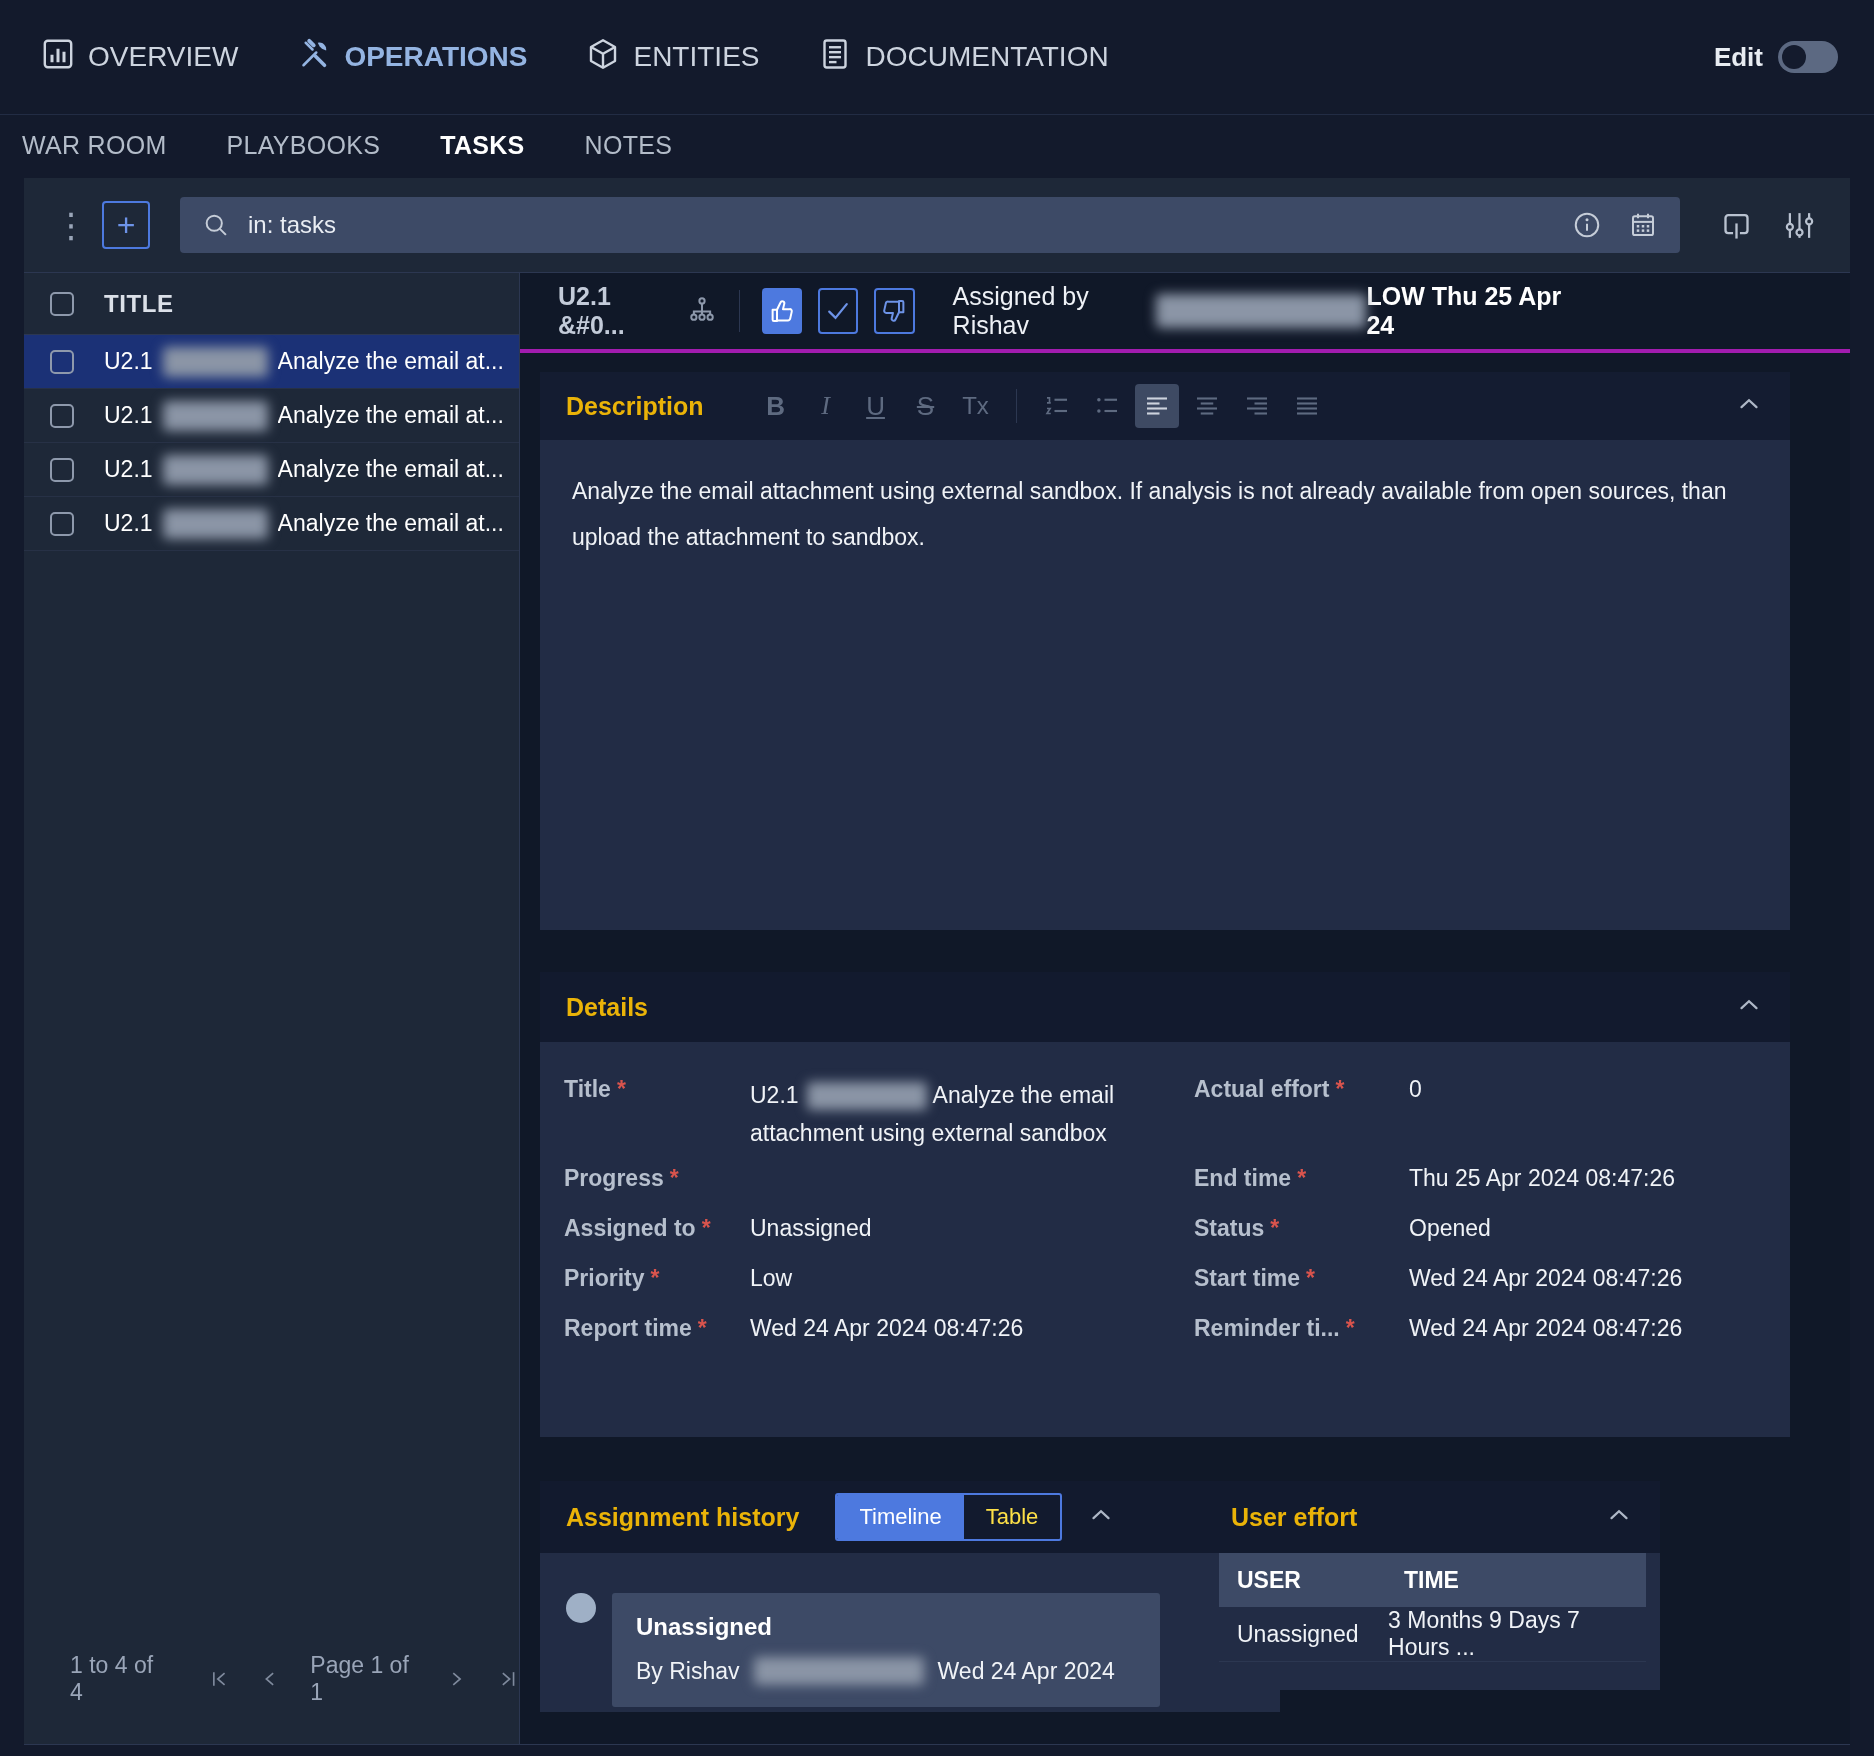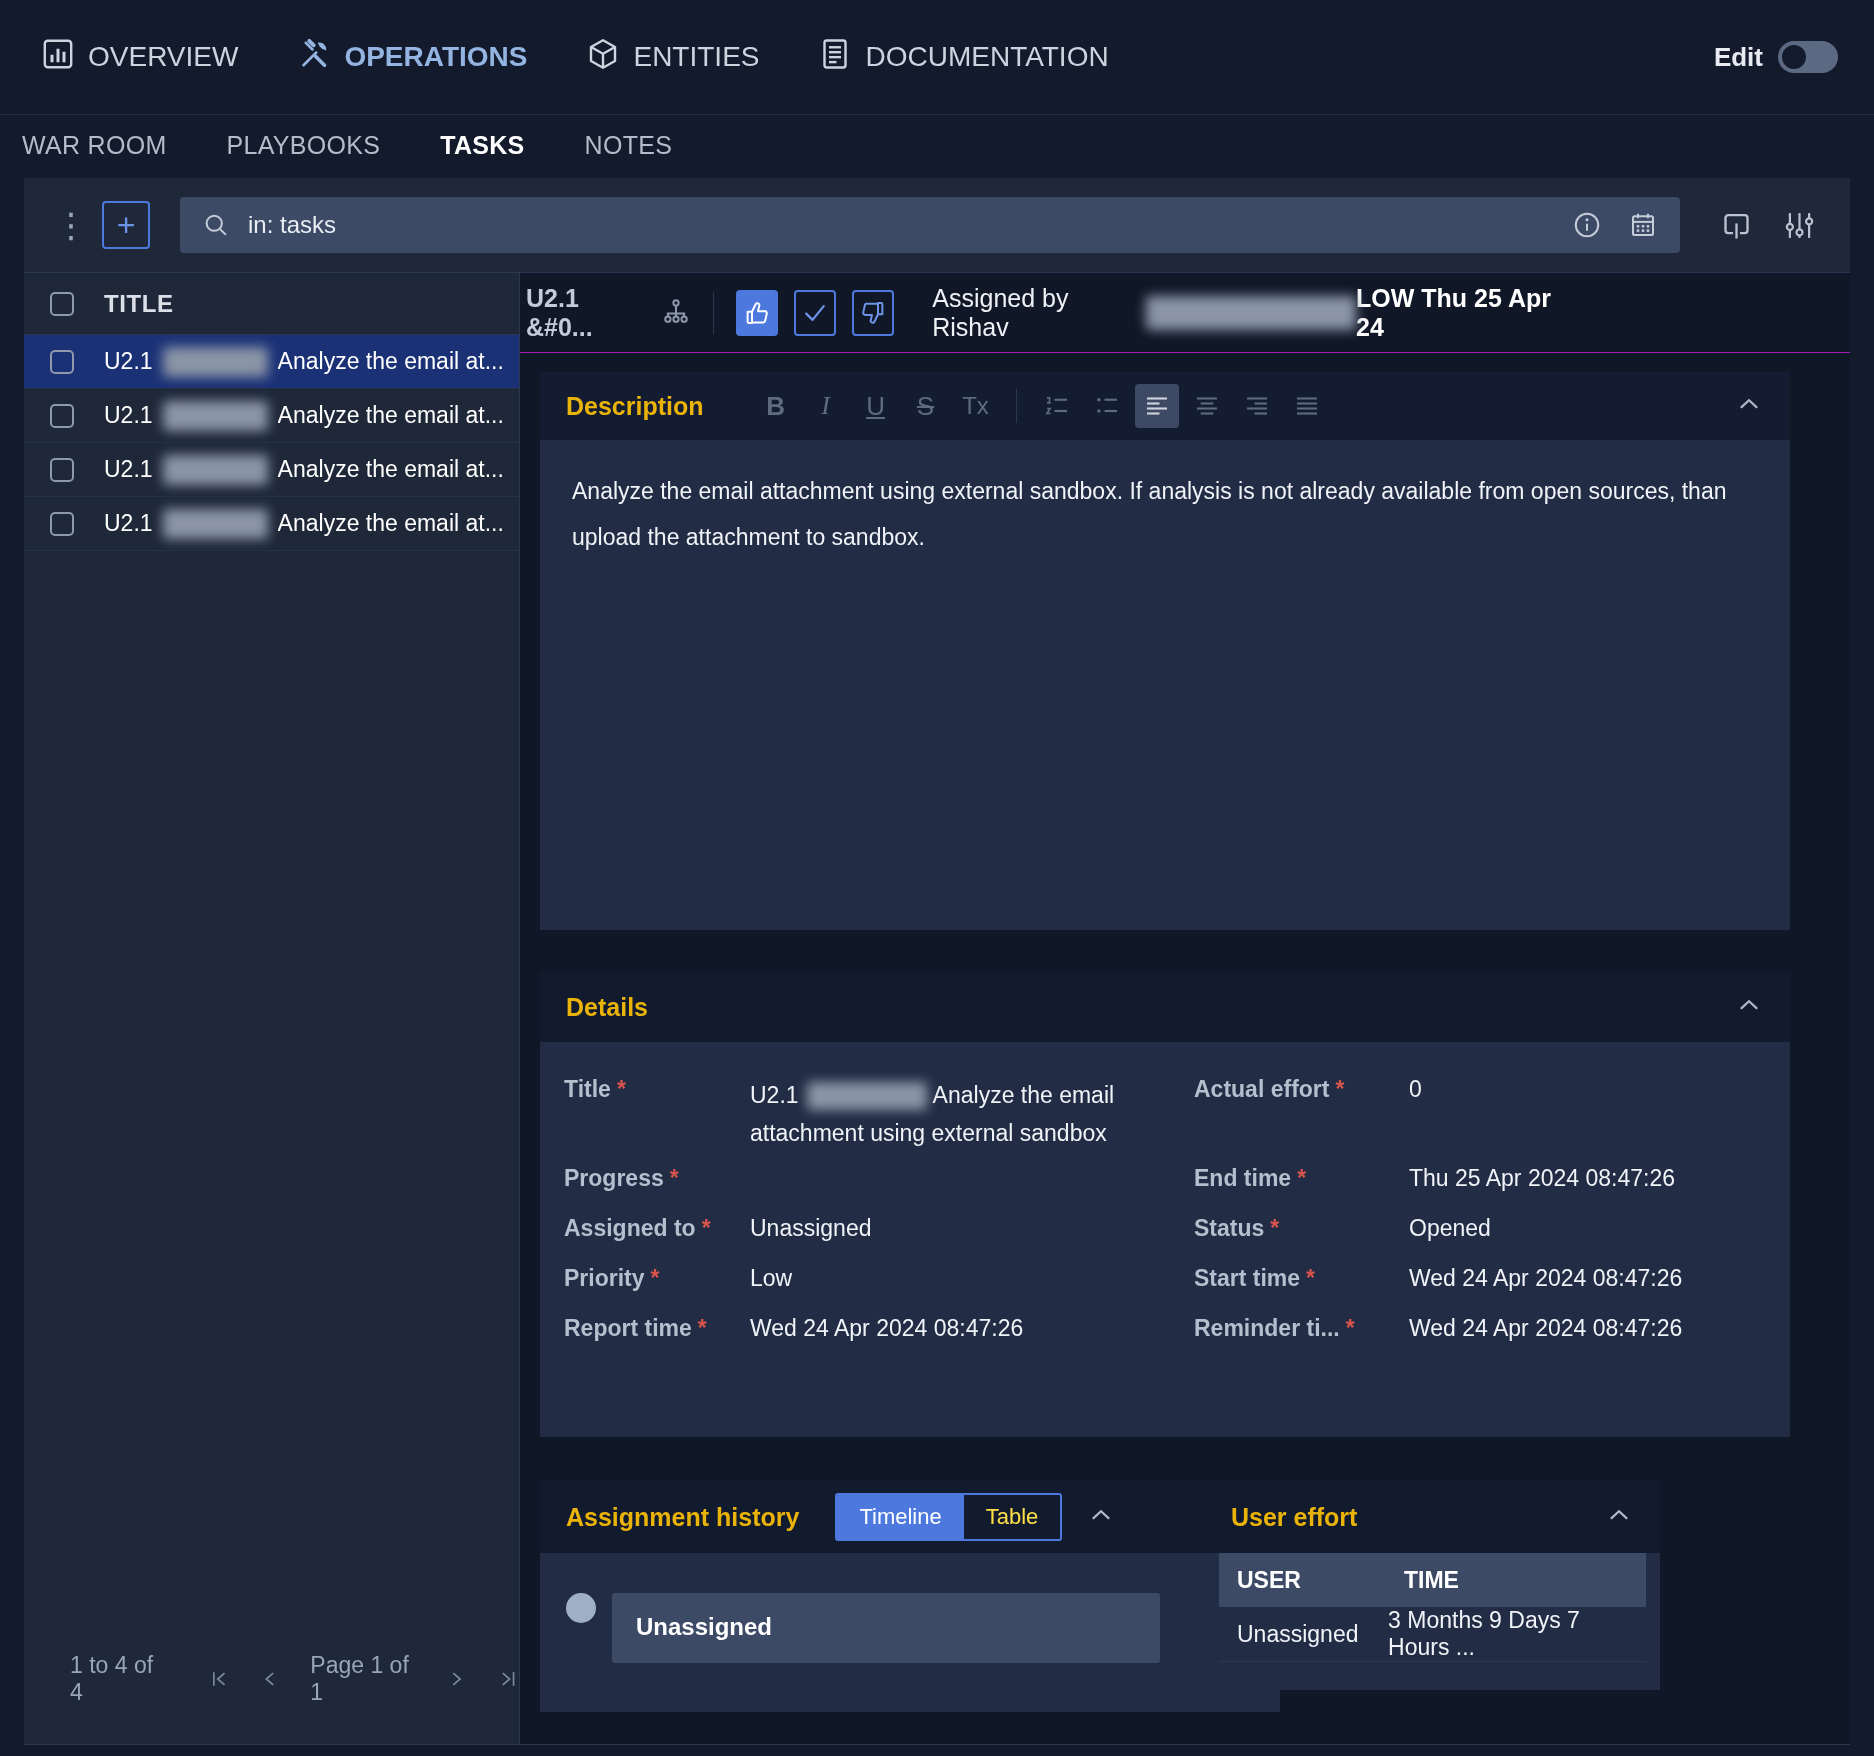--- a/index.html
+++ b/index.html
@@ -58,21 +58,21 @@
   .row-title { overflow: hidden; text-overflow: ellipsis; }
 
   .pagination { position: absolute; bottom: 37px; left: 0; width: 100%; height: 56px; display: flex; align-items: center; font-size: 23px; color: #9aa5b8; }
   .pg-range { margin-left: 46px; }
   .pg-controls { display: flex; align-items: center; gap: 28px; margin-left: 42px; color: #7f8a9d; }
   .pg-controls svg { width: 26px; height: 26px; cursor: pointer; }
   .pg-page { color: #9aa5b8; }
 
   
   .detailpane { position: absolute; left: 496px; top: 95px; width: 1330px; height: 1471px; background: #101828; }
-  .detail-header { height: 80px; display: flex; align-items: center; border-bottom: 1px solid #a21caf; padding-left: 6px; }
+  .detail-header { height: 80px; display: flex; align-items: center; border-bottom: 4px solid #a21caf; padding-left: 38px; }
   .dh-title { font-size: 25px; font-weight: bold; color: #c3cbd9; }
   .dh-sitemap { margin-left: 20px; color: #8d98ab; }
   .dh-sitemap svg { width: 30px; height: 30px; }
   .dh-divider { width: 1px; height: 42px; background: #2c3751; margin: 0 22px; }
   .dh-btn { width: 46px; height: 46px; border-radius: 4px; display: flex; align-items: center; justify-content: center; margin-right: 16px; cursor: pointer; background: transparent; border: 2px solid #4d79df; color: #6d93e8; }
   .dh-btn.filled { background: #4d79df; border: none; color: #ffffff; }
   .dh-btn svg { width: 30px; height: 30px; }
   .dh-assigned { margin-left: 22px; font-size: 25px; color: #eef1f6; }
   .dh-blur { width: 210px; height: 34px; margin-left: 14px; }
   .dh-right { margin-left: auto; margin-right: 285px; font-size: 25px; font-weight: bold; color: #ffffff; }
@@ -441,20 +441,25 @@
             <span class="seg">Table</span>
           </div>
           <span class="chev after"><svg viewBox="0 0 24 24" fill="none" stroke="currentColor" stroke-width="1.8" stroke-linecap="round">
                 <path d="M6 14.5 L12 9 L18 14.5"></path>
               </svg></span>
         </div>
         <div class="ah-body">
           <div class="tl-dot"></div>
           <div class="tl-card">
             <div class="tl-name">Unassigned</div>
+            <div class="tl-line2">
+              <span>By Rishav</span>
+              <span class="blur tl-blur"></span>
+              <span>Wed 24 Apr 2024</span>
+            </div>
           </div>
         </div>
       </div>
 
       <div class="card card-ue">
         <div class="card-head">
           <span class="card-title">User effort</span>
           <span class="chev right"><svg viewBox="0 0 24 24" fill="none" stroke="currentColor" stroke-width="1.8" stroke-linecap="round">
                 <path d="M6 14.5 L12 9 L18 14.5"></path>
               </svg></span>

